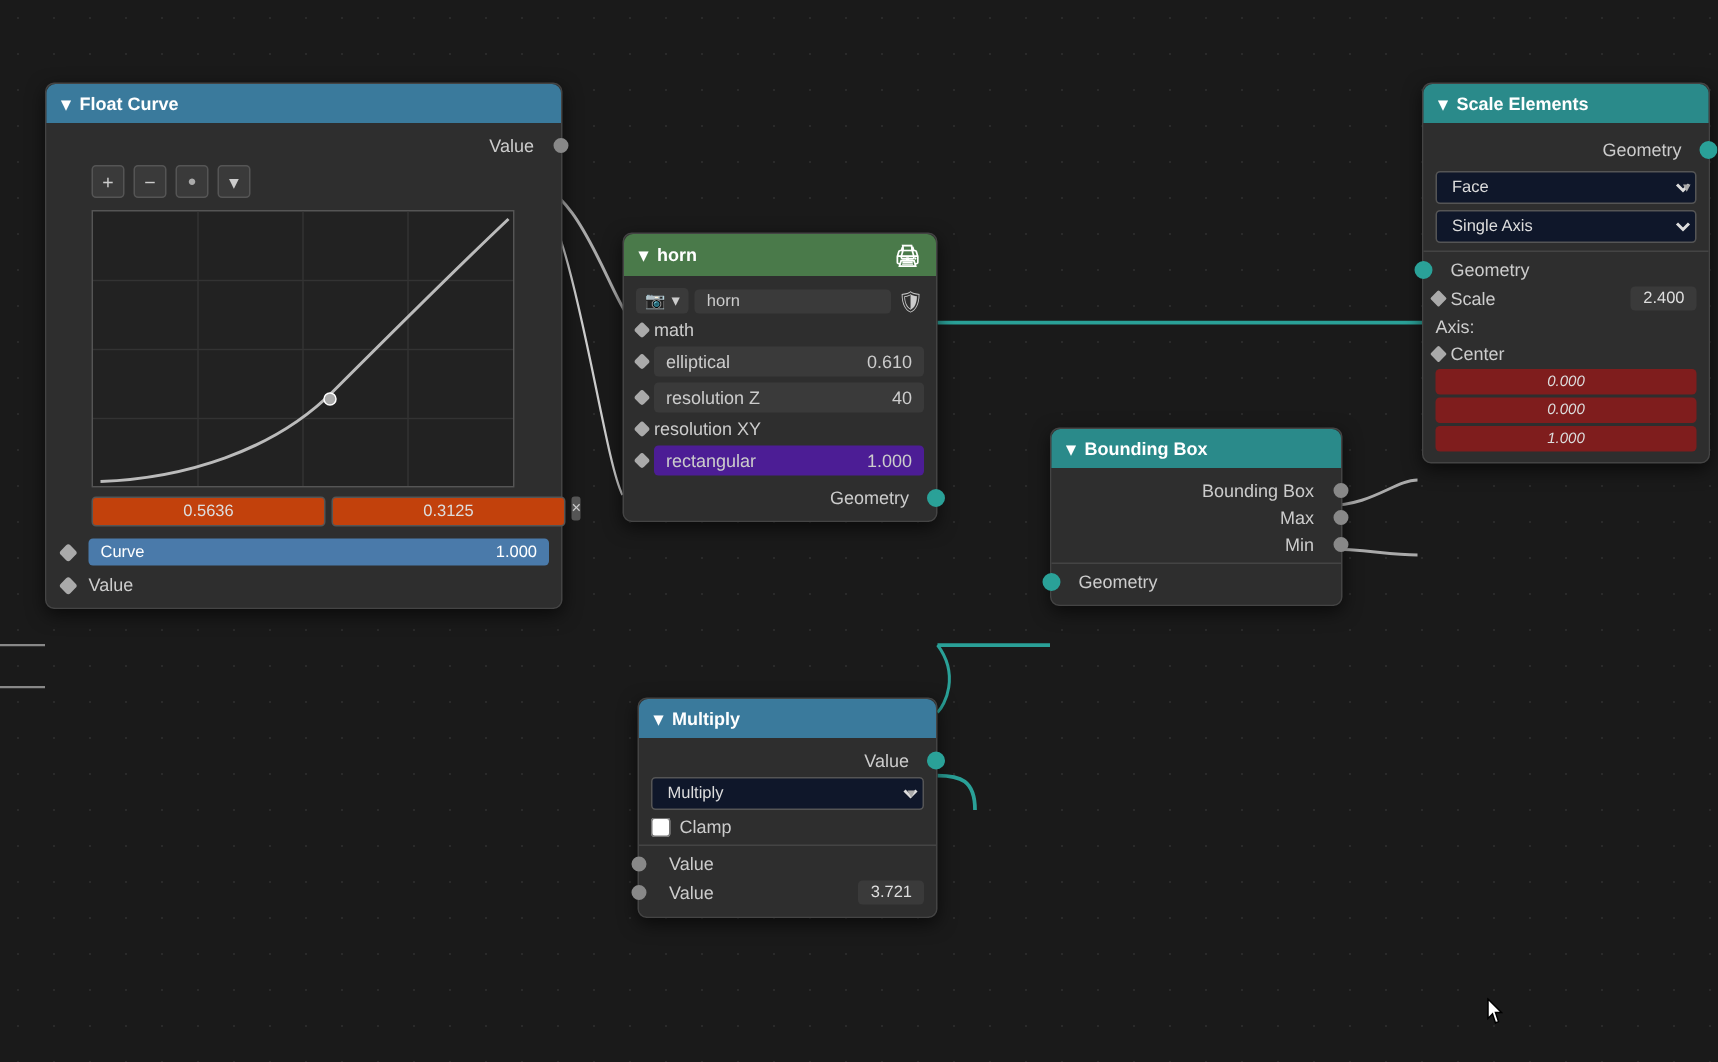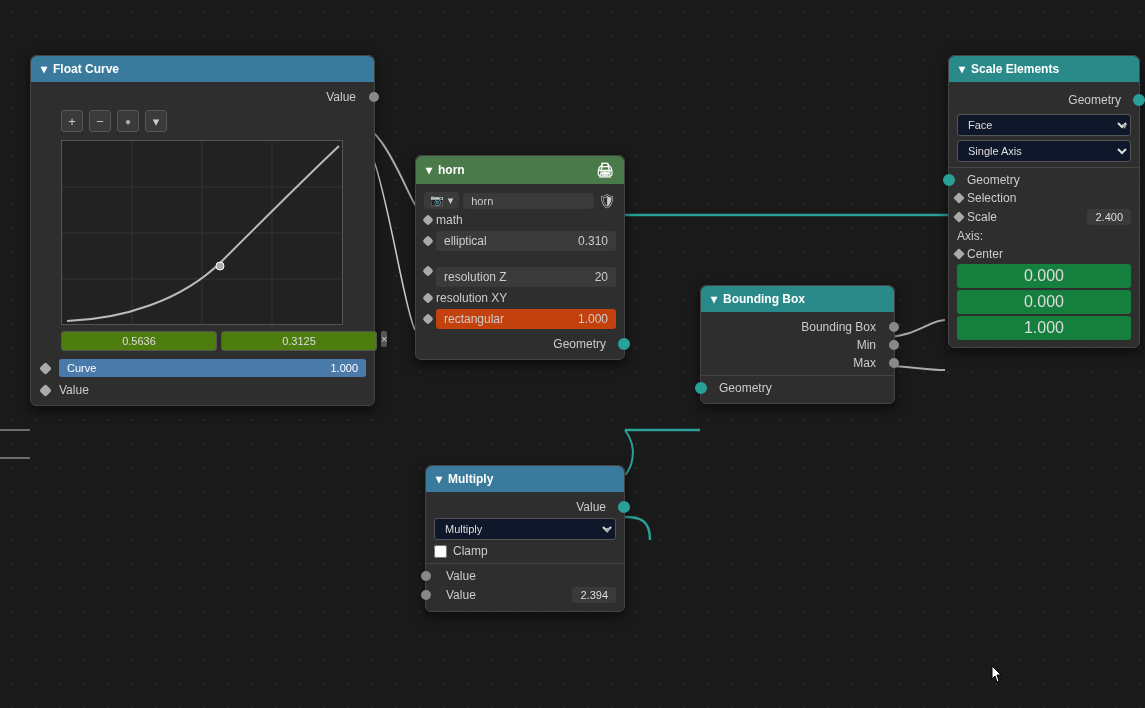--- a/index.html
+++ b/index.html
@@ -106,21 +106,21 @@
       font-size: 10px;
       color: #aaa;
     }
     .value-fields {
       display: flex;
       gap: 4px;
       padding: 2px 30px;
     }
     .value-field {
       flex: 1;
-      background: #4d7c0f;
+      background: #c2410c;
       border: 1px solid #555;
       border-radius: 3px;
       color: #ddd;
       font-size: 11px;
       padding: 3px 6px;
       text-align: center;
     }
     .close-btn {
       background: #555;
       border: none;
@@ -209,28 +209,29 @@
       border: 1px solid #555;
       border-radius: 3px;
       color: #ddd;
       padding: 3px 6px;
       font-size: 11px;
       width: 100%;
       cursor: pointer;
     }
 
     .axis-field {
-      background: #15803d;
+      background: #7f1d1d;
       border: none;
       color: #ddd;
       padding: 3px 8px;
       border-radius: 3px;
-      font-size: 16px;
+      font-size: 10px;
       text-align: center;
       width: 100%;
+      font-style: italic;
     }
   </style>
 </head>
 <body>
 
 <svg id="connections">
 
   <path d="M 348 120 C 390 120, 410 215, 425 215" stroke="#aaa" stroke-width="2" fill="none"></path>
 
   <path d="M 625 215 C 780 215, 840 215, 958 215" stroke="#2aa198" stroke-width="2.5" fill="none"></path>
@@ -328,40 +329,40 @@
 
     <div class="node-row" style="position: relative; padding-left: 20px;">
       <div class="socket socket-diamond" style="position: absolute; left: 8px; top: 50%; transform: translateY(-50%) rotate(45deg); width: 8px; height: 8px; background: #aaa; border: none;"></div>
       <span>math</span>
     </div>
 
     <div class="node-row" style="position: relative; padding-left: 20px;">
       <div class="socket socket-diamond" style="position: absolute; left: 8px; top: 50%; transform: translateY(-50%) rotate(45deg); width: 8px; height: 8px; background: #aaa; border: none;"></div>
       <div style="background: #3a3a3a; border-radius: 3px; padding: 3px 0; display: flex; flex: 1; justify-content: space-between; padding: 3px 8px; text-align: center;">
         <span>elliptical</span>
-        <span>0.310</span>
+        <span>0.610</span>
       </div>
     </div>
 
     <div class="node-row" style="position: relative; padding-left: 20px;">
       <div class="socket socket-diamond" style="position: absolute; left: 8px; top: 50%; transform: translateY(-50%) rotate(45deg); width: 8px; height: 8px; background: #aaa; border: none;"></div>
-      <div style="background: #3a3a3a; border-radius: 3px; padding: 3px 8px; display: flex; flex: 1; justify-content: space-between; margin-top: 12px;">
+      <div style="background: #3a3a3a; border-radius: 3px; padding: 3px 8px; display: flex; flex: 1; justify-content: space-between;">
         <span>resolution Z</span>
-        <span>20</span>
+        <span>40</span>
       </div>
     </div>
 
     <div class="node-row" style="position: relative; padding-left: 20px;">
       <div class="socket socket-diamond" style="position: absolute; left: 8px; top: 50%; transform: translateY(-50%) rotate(45deg); width: 8px; height: 8px; background: #aaa; border: none;"></div>
       <span>resolution XY</span>
     </div>
 
     <div class="node-row" style="position: relative; padding-left: 20px;">
       <div class="socket socket-diamond" style="position: absolute; left: 8px; top: 50%; transform: translateY(-50%) rotate(45deg); width: 8px; height: 8px; background: #aaa; border: none;"></div>
-      <div style="background: #c2410c; border-radius: 3px; padding: 3px 8px; display: flex; flex: 1; justify-content: space-between;">
+      <div style="background: #4c1d95; border-radius: 3px; padding: 3px 8px; display: flex; flex: 1; justify-content: space-between;">
         <span>rectangular</span>
         <span>1.000</span>
       </div>
     </div>
 
     <div class="node-row" style="justify-content: flex-end; padding-right: 18px; position: relative; margin-top: 4px;">
       <span>Geometry</span>
       <div class="socket" style="width: 12px; height: 12px; border-radius: 50%; background: #2aa198; border-color: #2aa198; position: absolute; right: -6px; top: 50%; transform: translateY(-50%);"></div>
     </div>
   </div>
@@ -373,26 +374,26 @@
     <span>Bounding Box</span>
   </div>
   <div class="node-body">
 
     <div class="node-row" style="justify-content: flex-end; padding-right: 18px; position: relative;">
       <span>Bounding Box</span>
       <div class="socket" style="width: 10px; height: 10px; border-radius: 50%; background: #888; border: 2px solid #888; position: absolute; right: -5px; top: 50%; transform: translateY(-50%);"></div>
     </div>
 
     <div class="node-row" style="justify-content: flex-end; padding-right: 18px; position: relative;">
+      <span>Max</span>
+      <div class="socket" style="width: 10px; height: 10px; border-radius: 50%; background: #888; border: 2px solid #888; position: absolute; right: -5px; top: 50%; transform: translateY(-50%);"></div>
+    </div>
+
+    <div class="node-row" style="justify-content: flex-end; padding-right: 18px; position: relative;">
       <span>Min</span>
-      <div class="socket" style="width: 10px; height: 10px; border-radius: 50%; background: #888; border: 2px solid #888; position: absolute; right: -5px; top: 50%; transform: translateY(-50%);"></div>
-    </div>
-
-    <div class="node-row" style="justify-content: flex-end; padding-right: 18px; position: relative;">
-      <span>Max</span>
       <div class="socket" style="width: 10px; height: 10px; border-radius: 50%; background: #888; border: 2px solid #888; position: absolute; right: -5px; top: 50%; transform: translateY(-50%);"></div>
     </div>
     <div class="node-separator"></div>
 
     <div class="node-row" style="position: relative; padding-left: 18px;">
       <div class="socket" style="width: 12px; height: 12px; border-radius: 50%; background: #2aa198; border: 2px solid #2aa198; position: absolute; left: -6px; top: 50%; transform: translateY(-50%);"></div>
       <span>Geometry</span>
     </div>
   </div>
 </div>
@@ -421,24 +422,20 @@
         <option>Single Axis</option>
       </select>
     </div>
     <div class="node-separator"></div>
 
     <div class="node-row" style="position: relative; padding-left: 18px;">
       <div class="socket" style="width: 12px; height: 12px; border-radius: 50%; background: #2aa198; border: 2px solid #2aa198; position: absolute; left: -6px; top: 50%; transform: translateY(-50%);"></div>
       <span>Geometry</span>
     </div>
 
-    <div class="node-row" style="position: relative; padding-left: 18px;">
-      <div style="position: absolute; left: 6px; top: 50%; transform: translateY(-50%) rotate(45deg); width: 8px; height: 8px; background: #aaa; border-radius: 1px;"></div>
-      <span>Selection</span>
-    </div>
 
     <div class="node-row" style="position: relative; padding-left: 18px; gap: 4px;">
       <div style="position: absolute; left: 6px; top: 50%; transform: translateY(-50%) rotate(45deg); width: 8px; height: 8px; background: #aaa; border-radius: 1px;"></div>
       <span style="flex: 1;">Scale</span>
       <div style="background: #3a3a3a; padding: 2px 8px; border-radius: 3px; font-size: 11px; color: #ddd;">2.400</div>
     </div>
 
     <div class="node-row">
       <span>Axis:</span>
     </div>
@@ -488,21 +485,21 @@
     <div class="node-separator"></div>
 
     <div class="node-row" style="position: relative; padding-left: 20px;">
       <div class="socket" style="width: 10px; height: 10px; border-radius: 50%; background: #888; border: 2px solid #888; position: absolute; left: -5px; top: 50%; transform: translateY(-50%);"></div>
       <span style="flex:1;">Value</span>
     </div>
 
     <div class="node-row" style="position: relative; padding-left: 20px; gap: 4px;">
       <div class="socket" style="width: 10px; height: 10px; border-radius: 50%; background: #888; border: 2px solid #888; position: absolute; left: -5px; top: 50%; transform: translateY(-50%);"></div>
       <span style="flex: 1;">Value</span>
-      <div style="background: #3a3a3a; padding: 2px 8px; border-radius: 3px; font-size: 11px; color: #ddd;">2.394</div>
+      <div style="background: #3a3a3a; padding: 2px 8px; border-radius: 3px; font-size: 11px; color: #ddd;">3.721</div>
     </div>
   </div>
 </div>
 
 <div style="position: absolute; left: 990px; top: 665px; width: 12px; height: 18px; pointer-events: none; z-index: 100;">
   <svg width="12" height="18" viewBox="0 0 12 18">
     <path d="M 2 1 L 2 14 L 5 11 L 7 17 L 9 16 L 7 10 L 11 10 Z" fill="#fff" stroke="#000" stroke-width="1"></path>
   </svg>
 </div>
 

